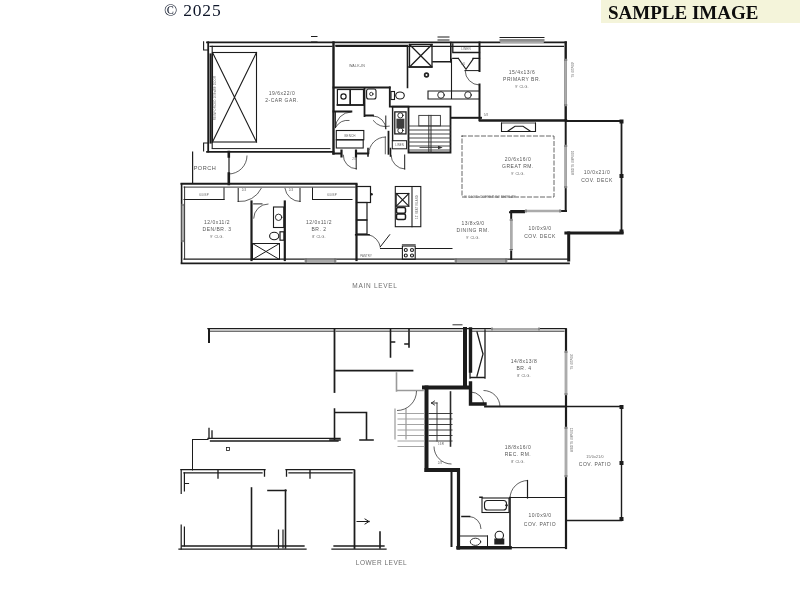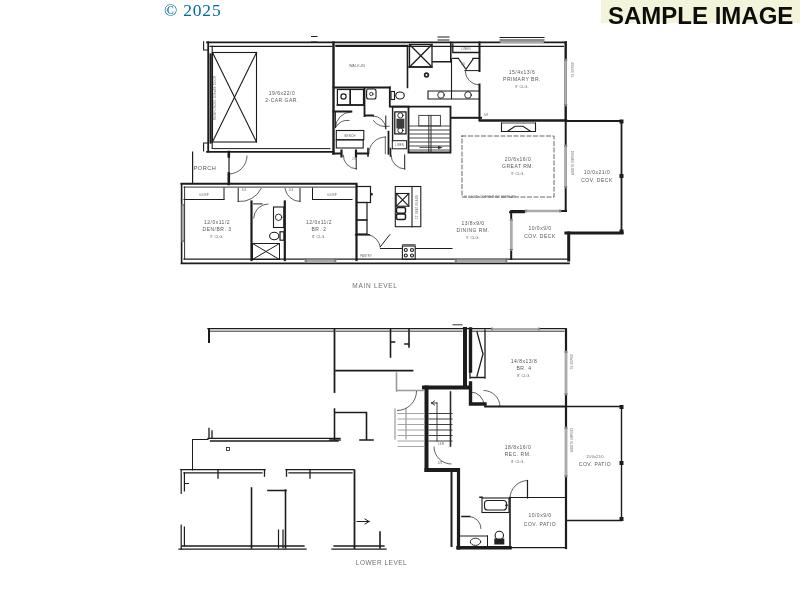--- a/index.html
+++ b/index.html
@@ -10,23 +10,23 @@
   .sm{font-size:3.6px;letter-spacing:0.2px;text-anchor:middle;fill:#606060;}
   .tn{font-size:3px;letter-spacing:0.1px;text-anchor:middle;fill:#666;}
   .lvl{font-size:6.5px;letter-spacing:0.7px;text-anchor:middle;fill:#6f6f6f;}
 </style>
 </head>
 <body>
 <div class="wrap">
 
 <div style="position:absolute;left:601px;top:0;width:199px;height:23px;background:#f4f4da;"></div>
 
-<div style="position:absolute;left:608px;top:2px;font-size:24px;font-weight:bold;color:#0d0d0d;font-family:Liberation Sans, sans-serif;">SAMPLE IMAGE</div>
-
-<div style="position:absolute;left:164px;top:0px;font-size:17.5px;color:#0369a1;letter-spacing:0.8px;font-family:'Liberation Serif',serif;">© 2025</div>
+<div style="position:absolute;left:608px;top:2px;font-size:19px;font-weight:bold;color:#0d0d0d;font-family:Liberation Serif, serif;">SAMPLE IMAGE</div>
+
+<div style="position:absolute;left:164px;top:0px;font-size:17.5px;color:#0f172a;letter-spacing:0.8px;font-family:'Liberation Serif',serif;">© 2025</div>
 
 <svg width="800" height="600" viewBox="0 0 800 600" fill="none" stroke-linecap="square">
 <g stroke="#1c1c1c" stroke-width="2">
 
   <path d="M207 42.3 H566" stroke-width="1.8"></path>
   <path d="M210 46.4 H332 M336 46.4 H563.5" stroke-width="1.1"></path>
 
   <path d="M500 37.5 H544 M500 40 H544" stroke-width="1"></path>
 
   <path d="M438 37 H449 M438 40 H449" stroke-width="1"></path>

